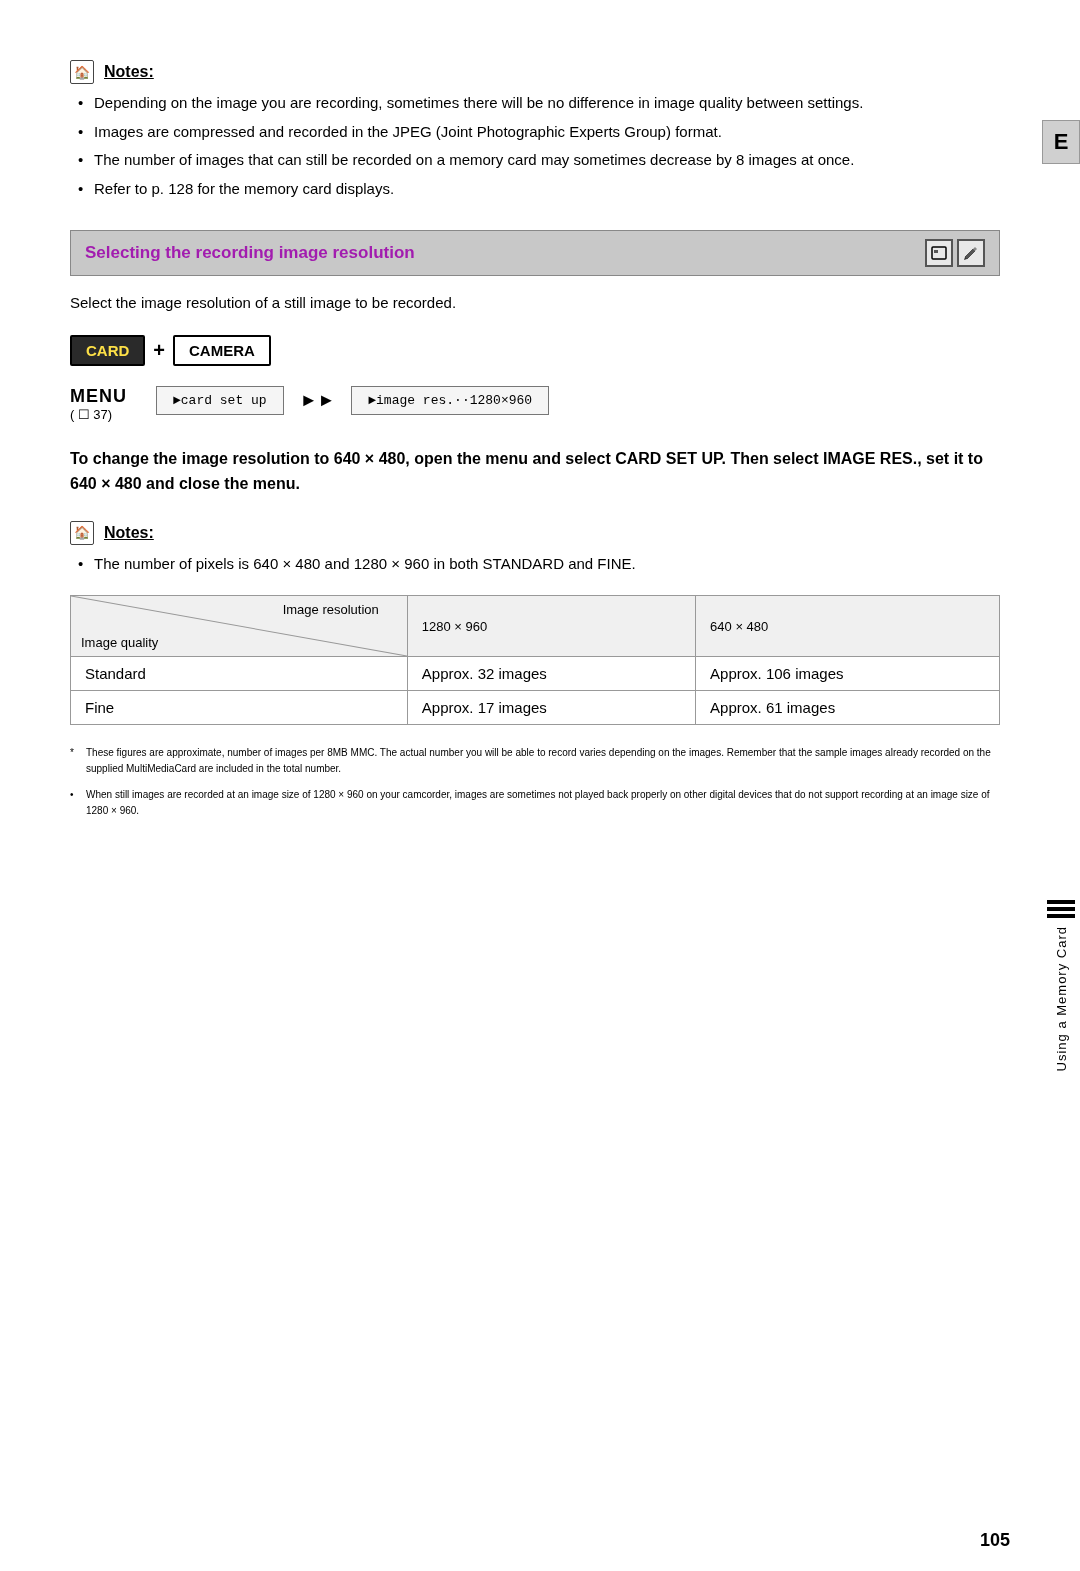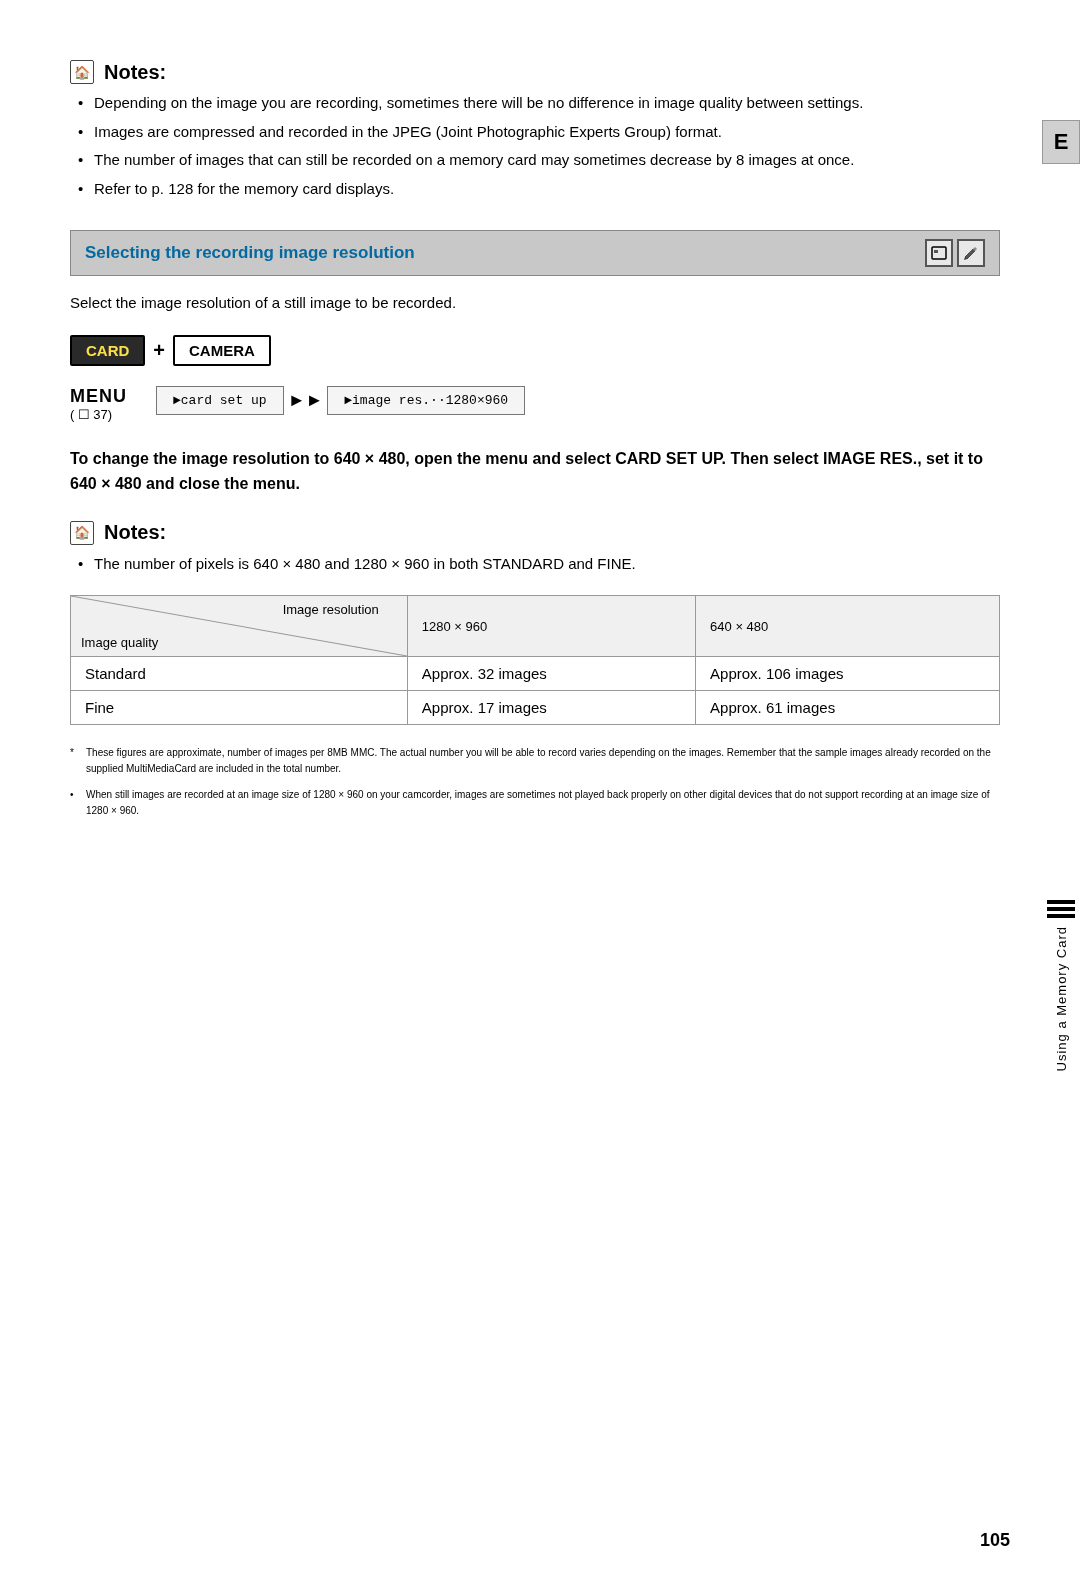--- a/index.html
+++ b/index.html
@@ -82,22 +82,23 @@
     }
 
     .notes-header {
       display: flex;
       align-items: center;
       gap: 6px;
       margin-bottom: 8px;
     }
 
     .notes-title {
-      font-size: 20px;
-      font-weight: bold;
+      font-size: 16px;
+      font-weight: bold;
+      text-decoration: underline;
     }
 
     .notes-list {
       list-style: none;
       padding-left: 8px;
     }
 
     .notes-list li {
       padding-left: 16px;
       position: relative;
@@ -120,21 +121,21 @@
       display: flex;
       align-items: center;
       justify-content: space-between;
       margin-bottom: 16px;
       margin-top: 30px;
     }
 
     .section-header-title {
       font-size: 17px;
       font-weight: bold;
-      color: #0369a1;
+      color: #a21caf;
     }
 
     .section-header-icons {
       display: flex;
       gap: 4px;
       align-items: center;
     }
 
     .header-icon-box {
       width: 28px;
@@ -204,21 +205,21 @@
     }
 
     .menu-ref {
       font-size: 13px;
       color: #000;
     }
 
     .menu-boxes {
       display: flex;
       align-items: center;
-      gap: 0;
+      gap: 12px;
     }
 
     .menu-box {
       border: 1px solid #777;
       padding: 6px 16px;
       font-size: 13px;
       font-family: 'Courier New', monospace;
       background: #f5f5f5;
       white-space: nowrap;
     }

